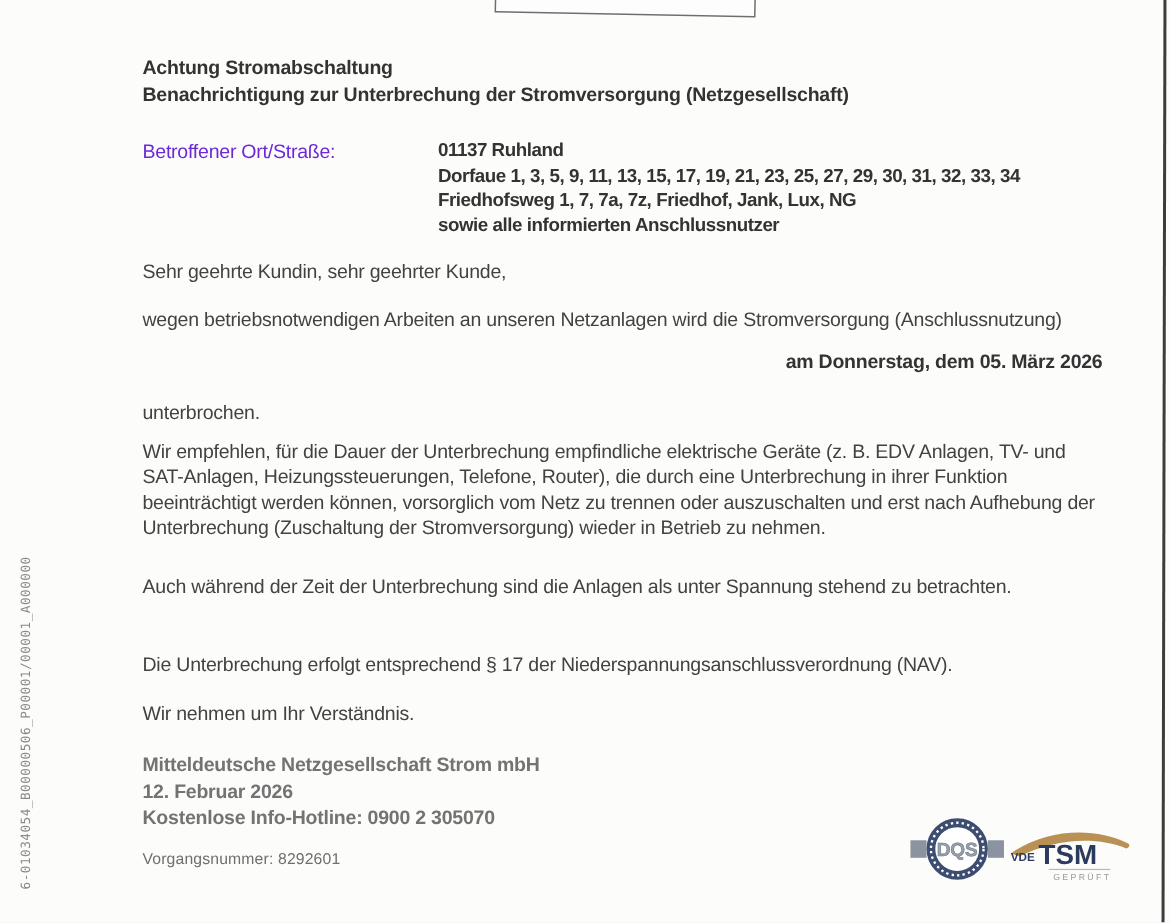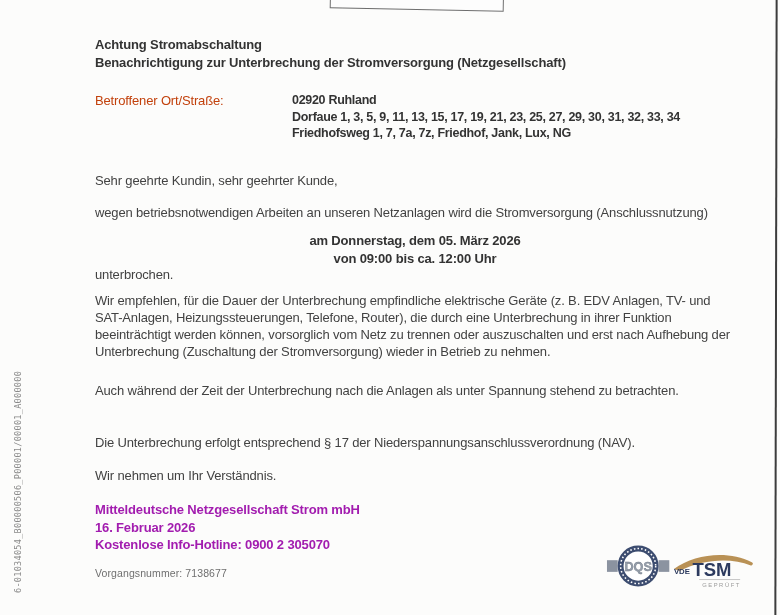--- a/index.html
+++ b/index.html
@@ -23,31 +23,31 @@
   .scan-edge{
     position:absolute;top:0;right:3px;width:2px;height:615px;
     background:#3c3c3c;transform:rotate(0.12deg);
   }
   .content{position:absolute;left:95px;top:0;width:640px;}
   .blk{position:absolute;left:0;width:640px;font-size:13px;line-height:17px;letter-spacing:-0.15px;}
   .bold{font-weight:bold;color:#333;}
   .doc-header{top:36px;}
   .doc-header div{line-height:18px;}
   .affected{top:92px;display:flex;}
-  .affected .label{width:197px;flex:0 0 197px;color:#c2410c;}
+  .affected .label{width:197px;flex:0 0 197px;color:#6d28d9;}
   .affected .addr div{white-space:nowrap;font-size:12.5px;letter-spacing:-0.3px;line-height:16.5px;}
   .salutation{top:172px;}
   .p-intro{top:204px;}
-  .outage{top:232px;text-align:center;font-weight:bold;color:#333;line-height:17.5px;}
+  .outage{top:232px;text-align:right;font-weight:bold;color:#333;line-height:17.5px;}
   .p-unterbrochen{top:266px;}
   .p-advice{top:292px;}
   .p-voltage{top:382px;}
   .p-legal{top:434px;}
   .p-thanks{top:467px;}
-  .signature{top:501px;font-weight:bold;color:#a21caf;line-height:17.5px;}
+  .signature{top:501px;font-weight:bold;color:#737373;line-height:17.5px;}
   .case-number{top:565px;font-size:10.5px;color:#6f6f6f;letter-spacing:0.1px;}
   
   .side-code{
     position:absolute;left:-91px;top:477px;width:220px;height:12px;
     transform:rotate(-90deg);
     font-family:"DejaVu Sans Mono",monospace;
     font-size:8.5px;letter-spacing:0.3px;color:#8a8a8a;white-space:nowrap;
     text-align:center;
   }
   .logos{position:absolute;left:606px;top:542px;width:150px;height:58px;display:flex;align-items:flex-start;}
@@ -67,52 +67,52 @@
   <div class="content">
 
     <div class="blk doc-header bold">
       <div>Achtung Stromabschaltung</div>
       <div>Benachrichtigung zur Unterbrechung der Stromversorgung (Netzgesellschaft)</div>
     </div>
 
     <div class="blk affected">
       <div class="label">Betroffener Ort/Straße:</div>
       <div class="addr bold">
-        <div>02920 Ruhland</div>
+        <div>01137 Ruhland</div>
         <div>Dorfaue 1, 3, 5, 9, 11, 13, 15, 17, 19, 21, 23, 25, 27, 29, 30, 31, 32, 33, 34</div>
         <div>Friedhofsweg 1, 7, 7a, 7z, Friedhof, Jank, Lux, NG</div>
+        <div>sowie alle informierten Anschlussnutzer</div>
       </div>
     </div>
 
     <div class="blk salutation">Sehr geehrte Kundin, sehr geehrter Kunde,</div>
 
     <div class="blk p-intro">wegen betriebsnotwendigen Arbeiten an unseren Netzanlagen wird die Stromversorgung (Anschlussnutzung)</div>
 
     <div class="blk outage">
       <div>am Donnerstag, dem 05. März 2026</div>
-      <div>von 09:00 bis ca. 12:00 Uhr</div>
     </div>
 
     <div class="blk p-unterbrochen">unterbrochen.</div>
 
     <div class="blk p-advice">Wir empfehlen, für die Dauer der Unterbrechung empfindliche elektrische Geräte (z. B. EDV Anlagen, TV- und SAT-Anlagen, Heizungssteuerungen, Telefone, Router), die durch eine Unterbrechung in ihrer Funktion beeinträchtigt werden können, vorsorglich vom Netz zu trennen oder auszuschalten und erst nach Aufhebung der Unterbrechung (Zuschaltung der Stromversorgung) wieder in Betrieb zu nehmen.</div>
 
-    <div class="blk p-voltage">Auch während der Zeit der Unterbrechung nach die Anlagen als unter Spannung stehend zu betrachten.</div>
+    <div class="blk p-voltage">Auch während der Zeit der Unterbrechung sind die Anlagen als unter Spannung stehend zu betrachten.</div>
 
     <div class="blk p-legal">Die Unterbrechung erfolgt entsprechend § 17 der Niederspannungsanschlussverordnung (NAV).</div>
 
     <div class="blk p-thanks">Wir nehmen um Ihr Verständnis.</div>
 
     <div class="blk signature">
       <div>Mitteldeutsche Netzgesellschaft Strom mbH</div>
-      <div>16. Februar 2026</div>
+      <div>12. Februar 2026</div>
       <div>Kostenlose Info-Hotline: 0900 2 305070</div>
     </div>
 
-    <div class="blk case-number">Vorgangsnummer: 7138677</div>
+    <div class="blk case-number">Vorgangsnummer: 8292601</div>
 
   </div>
 
   <div class="logos">
 
     <svg class="dqs-logo" viewBox="0 0 66 50" xmlns="http://www.w3.org/2000/svg">
       <rect x="1" y="18" width="11" height="12" fill="#8b93a0"></rect>
       <rect x="54" y="18" width="11" height="12" fill="#8b93a0"></rect>
       <circle cx="33" cy="24" r="18" fill="#ffffff" stroke="#3d4d70" stroke-width="6"></circle>
       <circle cx="33" cy="24" r="18" fill="none" stroke="#ffffff" stroke-width="1.6" stroke-dasharray="1.6,2.2"></circle>

